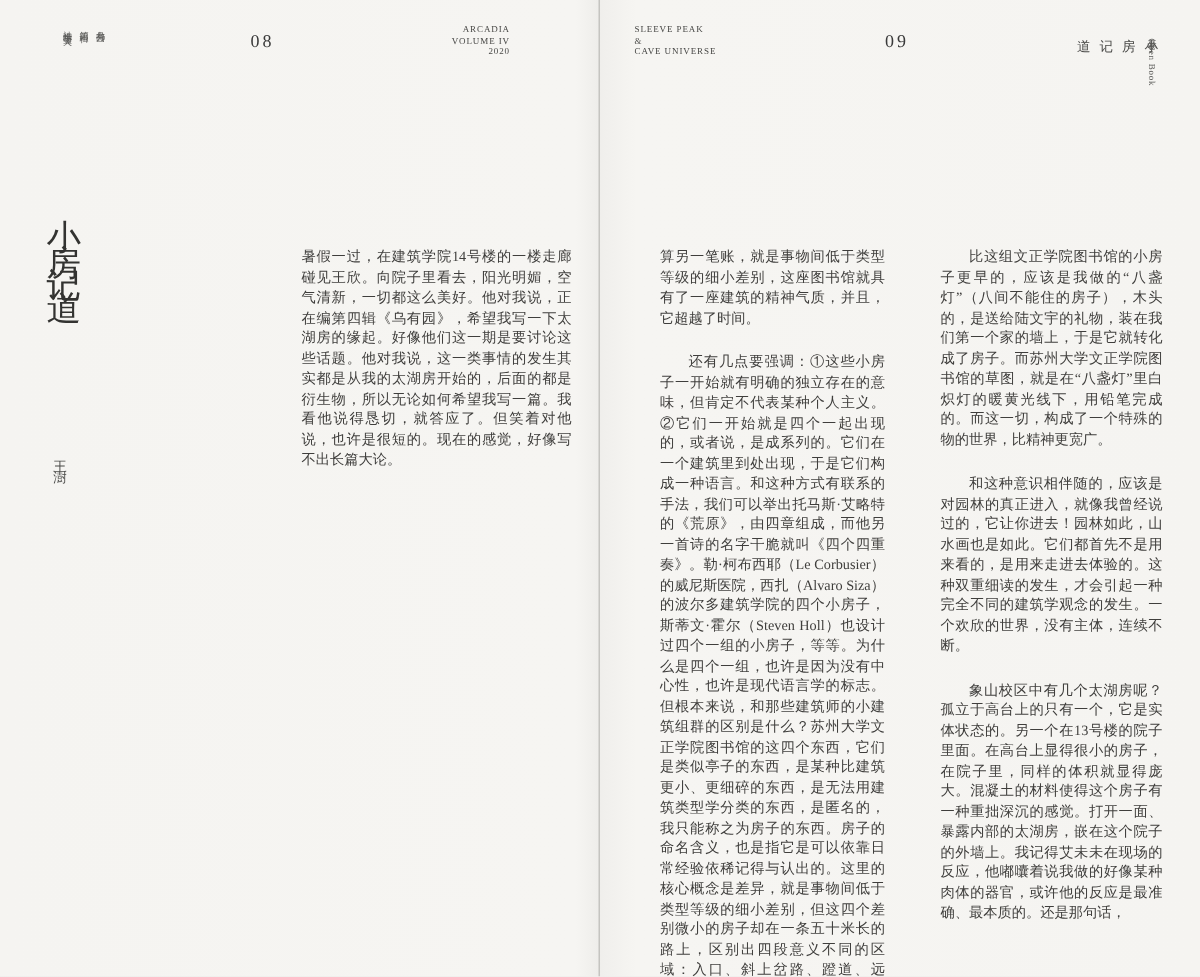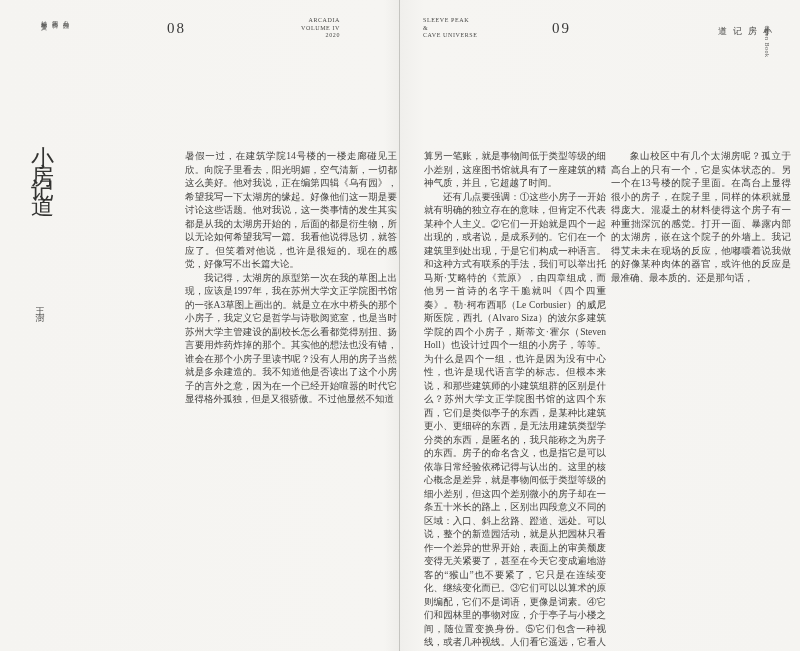--- a/index.html
+++ b/index.html
@@ -19,24 +19,24 @@
     background:rgba(90,88,84,.28);
   }
   
   .imprint{
     position:absolute;left:38px;top:16px;height:62px;
     writing-mode:vertical-rl;text-orientation:upright;
     font-size:6px;line-height:11px;letter-spacing:1px;color:#5a5a58;
   }
   .imprint div{margin:0;}
   .pagenum{
-    position:absolute;top:20px;font-size:15px;letter-spacing:2px;color:#3a3a3a;
+    position:absolute;top:20px;font-size:12px;letter-spacing:2px;color:#3a3a3a;
   }
   #pagenum-left{left:167px;}
-  #pagenum-right{left:552px;}
+  #pagenum-right{left:590px;}
   .edition{
     position:absolute;left:250px;top:17px;width:90px;
     font-size:6px;line-height:7.5px;letter-spacing:.6px;
     text-align:right;color:#4a4a48;text-transform:uppercase;
   }
   .eng-title{
     position:absolute;left:423px;top:17px;width:120px;
     font-size:6px;line-height:7.5px;letter-spacing:.6px;
     text-align:left;color:#4a4a48;text-transform:uppercase;
   }
@@ -60,21 +60,21 @@
     position:absolute;left:33px;top:300px;height:60px;
     writing-mode:vertical-rl;text-orientation:upright;
     font-size:9px;letter-spacing:6px;color:#4a4a48;
   }
   
   .page-text{
     position:absolute;top:150px;
     font-size:9.5px;line-height:13.5px;color:#3f3e3c;
     text-align:justify;
   }
-  .page-text p{margin:0;text-indent:2em;}
+  .page-text p{margin:16px;text-indent:2em;}
   .page-text p.cont{text-indent:0;}
   #left-col{left:185px;width:212px;height:492px;}
   #right-col1{left:424px;width:182px;height:492px;}
   #right-col2{left:611px;width:180px;height:492px;}
 </style>
 </head>
 <body>
 
 <div class="spread">
 
@@ -93,21 +93,20 @@
     <div>VOLUME IV</div>
     <div>2020</div>
   </div>
 
   <div class="main-title">小房记道</div>
 
   <div class="author">王澍</div>
 
   <div class="page-text" id="left-col">
     <p class="cont">暑假一过，在建筑学院14号楼的一楼走廊碰见王欣。向院子里看去，阳光明媚，空气清新，一切都这么美好。他对我说，正在编第四辑《乌有园》，希望我写一下太湖房的缘起。好像他们这一期是要讨论这些话题。他对我说，这一类事情的发生其实都是从我的太湖房开始的，后面的都是衍生物，所以无论如何希望我写一篇。我看他说得恳切，就答应了。但笑着对他说，也许是很短的。现在的感觉，好像写不出长篇大论。</p>
-    <p>我记得，太湖房的原型第一次在我的草图上出现，应该是1997年，我在苏州大学文正学院图书馆的一张A3草图上画出的。就是立在水中桥头的那个小房子，我定义它是哲学与诗歌阅览室，也是当时苏州大学主管建设的副校长怎么看都觉得别扭、扬言要用炸药炸掉的那个。其实他的想法也没有错，谁会在那个小房子里读书呢？没有人用的房子当然就是多余建造的。我不知道他是否读出了这个小房子的言外之意，因为在一个已经开始喧嚣的时代它显得格外孤独，但是又很骄傲。不过他显然不知道</p>
   </div>
 
   <div class="eng-title">
     <div>SLEEVE PEAK</div>
     <div>&amp;</div>
     <div>CAVE UNIVERSE</div>
   </div>
 
   <div class="pagenum" id="pagenum-right">09</div>
 
@@ -117,16 +116,18 @@
     <span class="cn">开卷</span>
     <span class="en">Open Book</span>
   </div>
 
   <div class="page-text" id="right-col1">
     <p class="cont">算另一笔账，就是事物间低于类型等级的细小差别，这座图书馆就具有了一座建筑的精神气质，并且，它超越了时间。</p>
     <p>还有几点要强调：①这些小房子一开始就有明确的独立存在的意味，但肯定不代表某种个人主义。②它们一开始就是四个一起出现的，或者说，是成系列的。它们在一个建筑里到处出现，于是它们构成一种语言。和这种方式有联系的手法，我们可以举出托马斯·艾略特的《荒原》，由四章组成，而他另一首诗的名字干脆就叫《四个四重奏》。勒·柯布西耶（Le Corbusier）的威尼斯医院，西扎（Alvaro Siza）的波尔多建筑学院的四个小房子，斯蒂文·霍尔（Steven Holl）也设计过四个一组的小房子，等等。为什么是四个一组，也许是因为没有中心性，也许是现代语言学的标志。但根本来说，和那些建筑师的小建筑组群的区别是什么？苏州大学文正学院图书馆的这四个东西，它们是类似亭子的东西，是某种比建筑更小、更细碎的东西，是无法用建筑类型学分类的东西，是匿名的，我只能称之为房子的东西。房子的命名含义，也是指它是可以依靠日常经验依稀记得与认出的。这里的核心概念是差异，就是事物间低于类型等级的细小差别，但这四个差别微小的房子却在一条五十米长的路上，区别出四段意义不同的区域：入口、斜上岔路、蹬道、远处。可以说，整个的新造园活动，就是从把园林只看作一个差异的世界开始，表面上的审美颓废变得无关紧要了，甚至在今天它变成遍地游客的“猴山”也不要紧了，它只是在连续变化、继续变化而已。③它们可以以算术的原则编配，它们不是词语，更像是词素。④它们和园林里的事物对应，介于亭子与小楼之间，随位置变换身份。⑤它们包含一种视线，或者几种视线。人们看它遥远，它看人则是威仪的。⑥它有时候以近景出现，吸引你走入一个差异性的世界。有时候以中景出现，层出不穷，踌躇不前。有时候以远景出现，但那个视线其实是向回看的，小中见大，就是这样一种绵长的感觉。⑦就像我在艺圃发</p>
   </div>
 
   <div class="page-text" id="right-col2">
+    <p>比这组文正学院图书馆的小房子更早的，应该是我做的“八盏灯”（八间不能住的房子），木头的，是送给陆文宇的礼物，装在我们第一个家的墙上，于是它就转化成了房子。而苏州大学文正学院图书馆的草图，就是在“八盏灯”里白炽灯的暖黄光线下，用铅笔完成的。而这一切，构成了一个特殊的物的世界，比精神更宽广。</p>
+    <p>和这种意识相伴随的，应该是对园林的真正进入，就像我曾经说过的，它让你进去！园林如此，山水画也是如此。它们都首先不是用来看的，是用来走进去体验的。这种双重细读的发生，才会引起一种完全不同的建筑学观念的发生。一个欢欣的世界，没有主体，连续不断。</p>
     <p>象山校区中有几个太湖房呢？孤立于高台上的只有一个，它是实体状态的。另一个在13号楼的院子里面。在高台上显得很小的房子，在院子里，同样的体积就显得庞大。混凝土的材料使得这个房子有一种重拙深沉的感觉。打开一面、暴露内部的太湖房，嵌在这个院子的外墙上。我记得艾未未在现场的反应，他嘟囔着说我做的好像某种肉体的器官，或许他的反应是最准确、最本质的。还是那句话，</p>
   </div>
 
 </div>
 
 </body></html>

